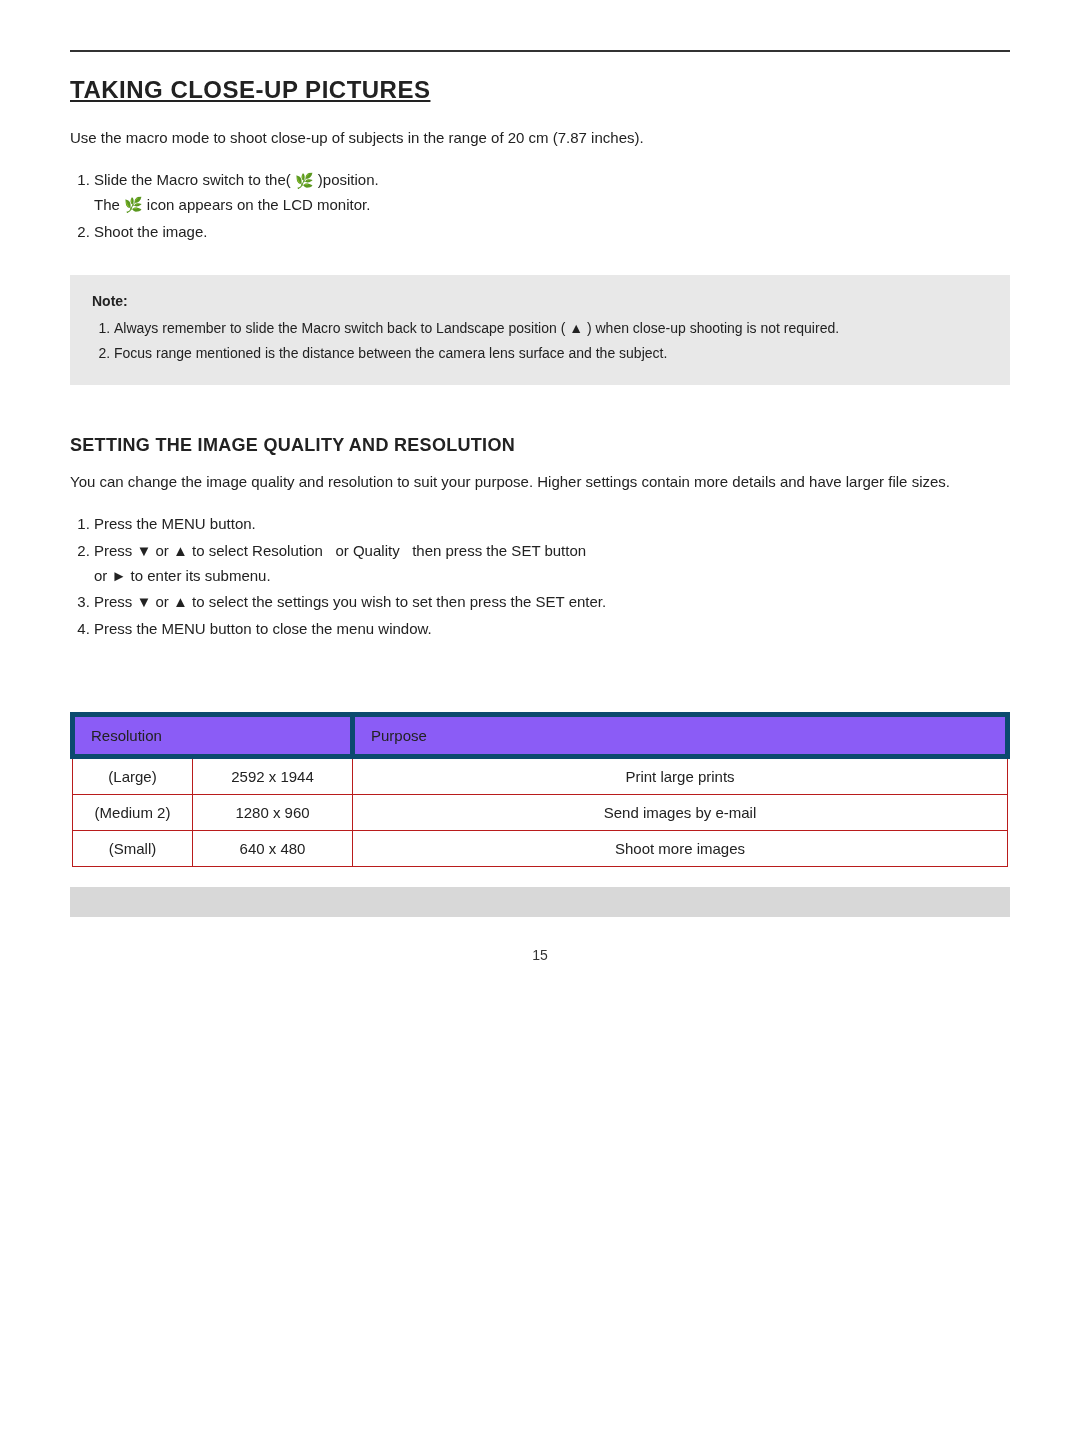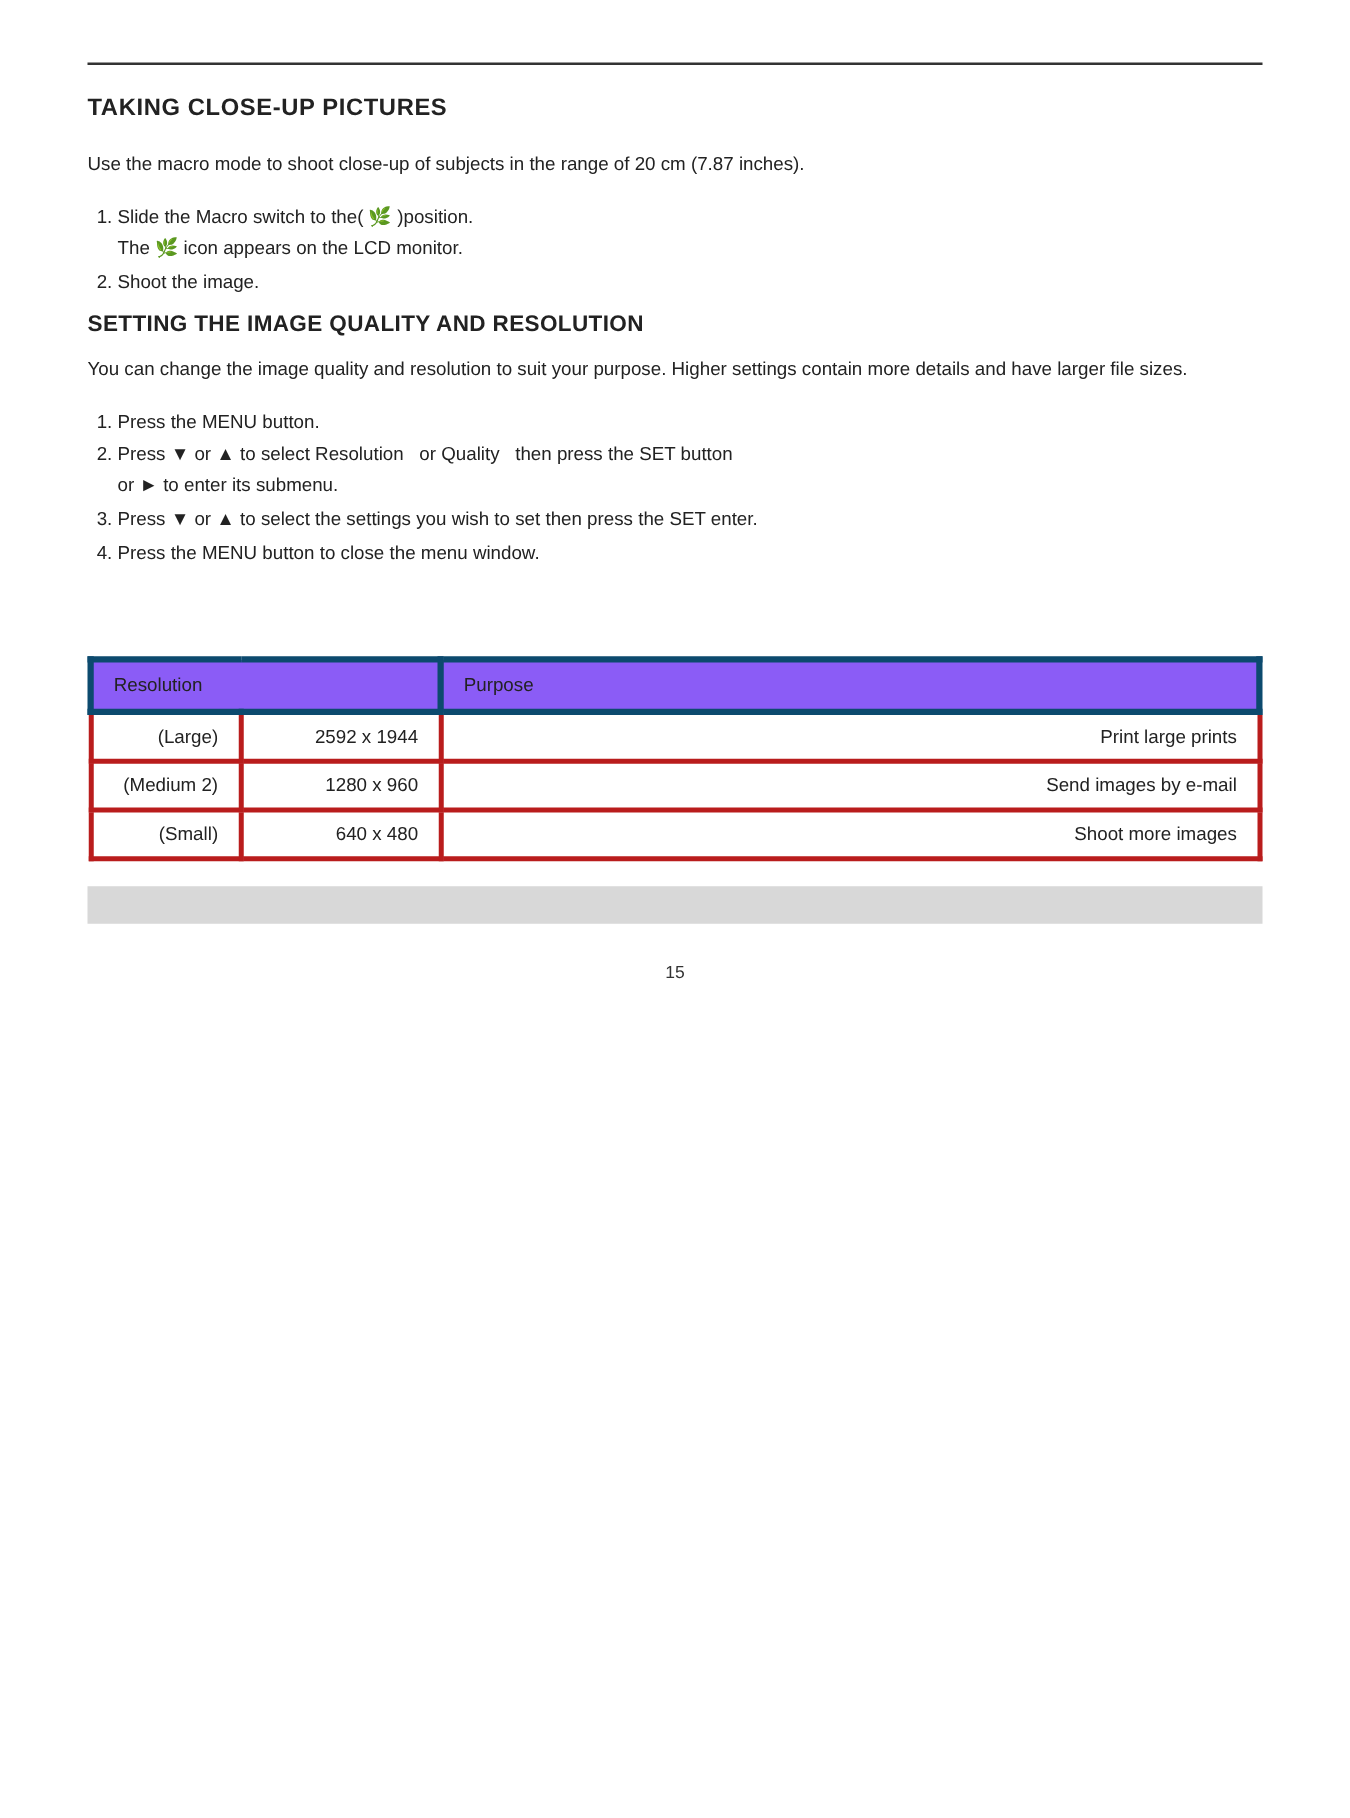--- a/index.html
+++ b/index.html
@@ -25,25 +25,26 @@
       position: relative;
     }
 
     .top-divider {
       border: none;
       border-top: 2px solid #333333;
       margin-bottom: 24px;
     }
 
     .section-title {
-      font-size: 19px;
+      font-size: 24px;
       font-weight: bold;
       letter-spacing: 0.5px;
       margin-bottom: 22px;
       text-transform: uppercase;
+      text-decoration: underline;
     }
 
     .section-subtitle {
       font-size: 18px;
       font-weight: bold;
       letter-spacing: 0.3px;
       margin-bottom: 14px;
       text-transform: uppercase;
     }
 
@@ -94,23 +95,23 @@
 
     .res-table th {
       background-color: #8b5cf6;
       border: 5px solid #0c4a6e;
       padding: 10px 16px;
       text-align: left;
       font-weight: normal;
     }
 
     .res-table td {
-      border: 4px solid #b91c1c;
+      border: 1px solid #b91c1c;
       padding: 9px 16px;
-      text-align: right;
+      text-align: center;
     }
 
     .col-label {
       width: 120px;
     }
 
     .col-res {
       width: 160px;
     }
 
@@ -171,20 +172,27 @@
         <span class="macro-icon">🌿</span>
         <span>)position.</span>
         <br>
         <span>The <span>🌿</span> icon appears on the LCD monitor.</span>
       </li>
       <li>
         <span>Shoot the image.</span>
       </li>
     </ol>
 
+    <div class="note-box">
+      <div class="note-label">Note:</div>
+      <ol class="note-ol">
+        <li>Always remember to slide the Macro switch back to Landscape position ( ▲ ) when close-up shooting is not required.</li>
+        <li>Focus range mentioned is the distance between the camera lens surface and the subject.</li>
+      </ol>
+    </div>
   </section>
 
   <section class="section-two">
     <h2 class="section-subtitle">SETTING THE IMAGE QUALITY AND RESOLUTION</h2>
 
     <p class="intro-text">You can change the image quality and resolution to suit your purpose. Higher settings contain more details and have larger file sizes.</p>
 
     <ol class="numbered-steps">
       <li>
         <span>Press the MENU button.</span>

